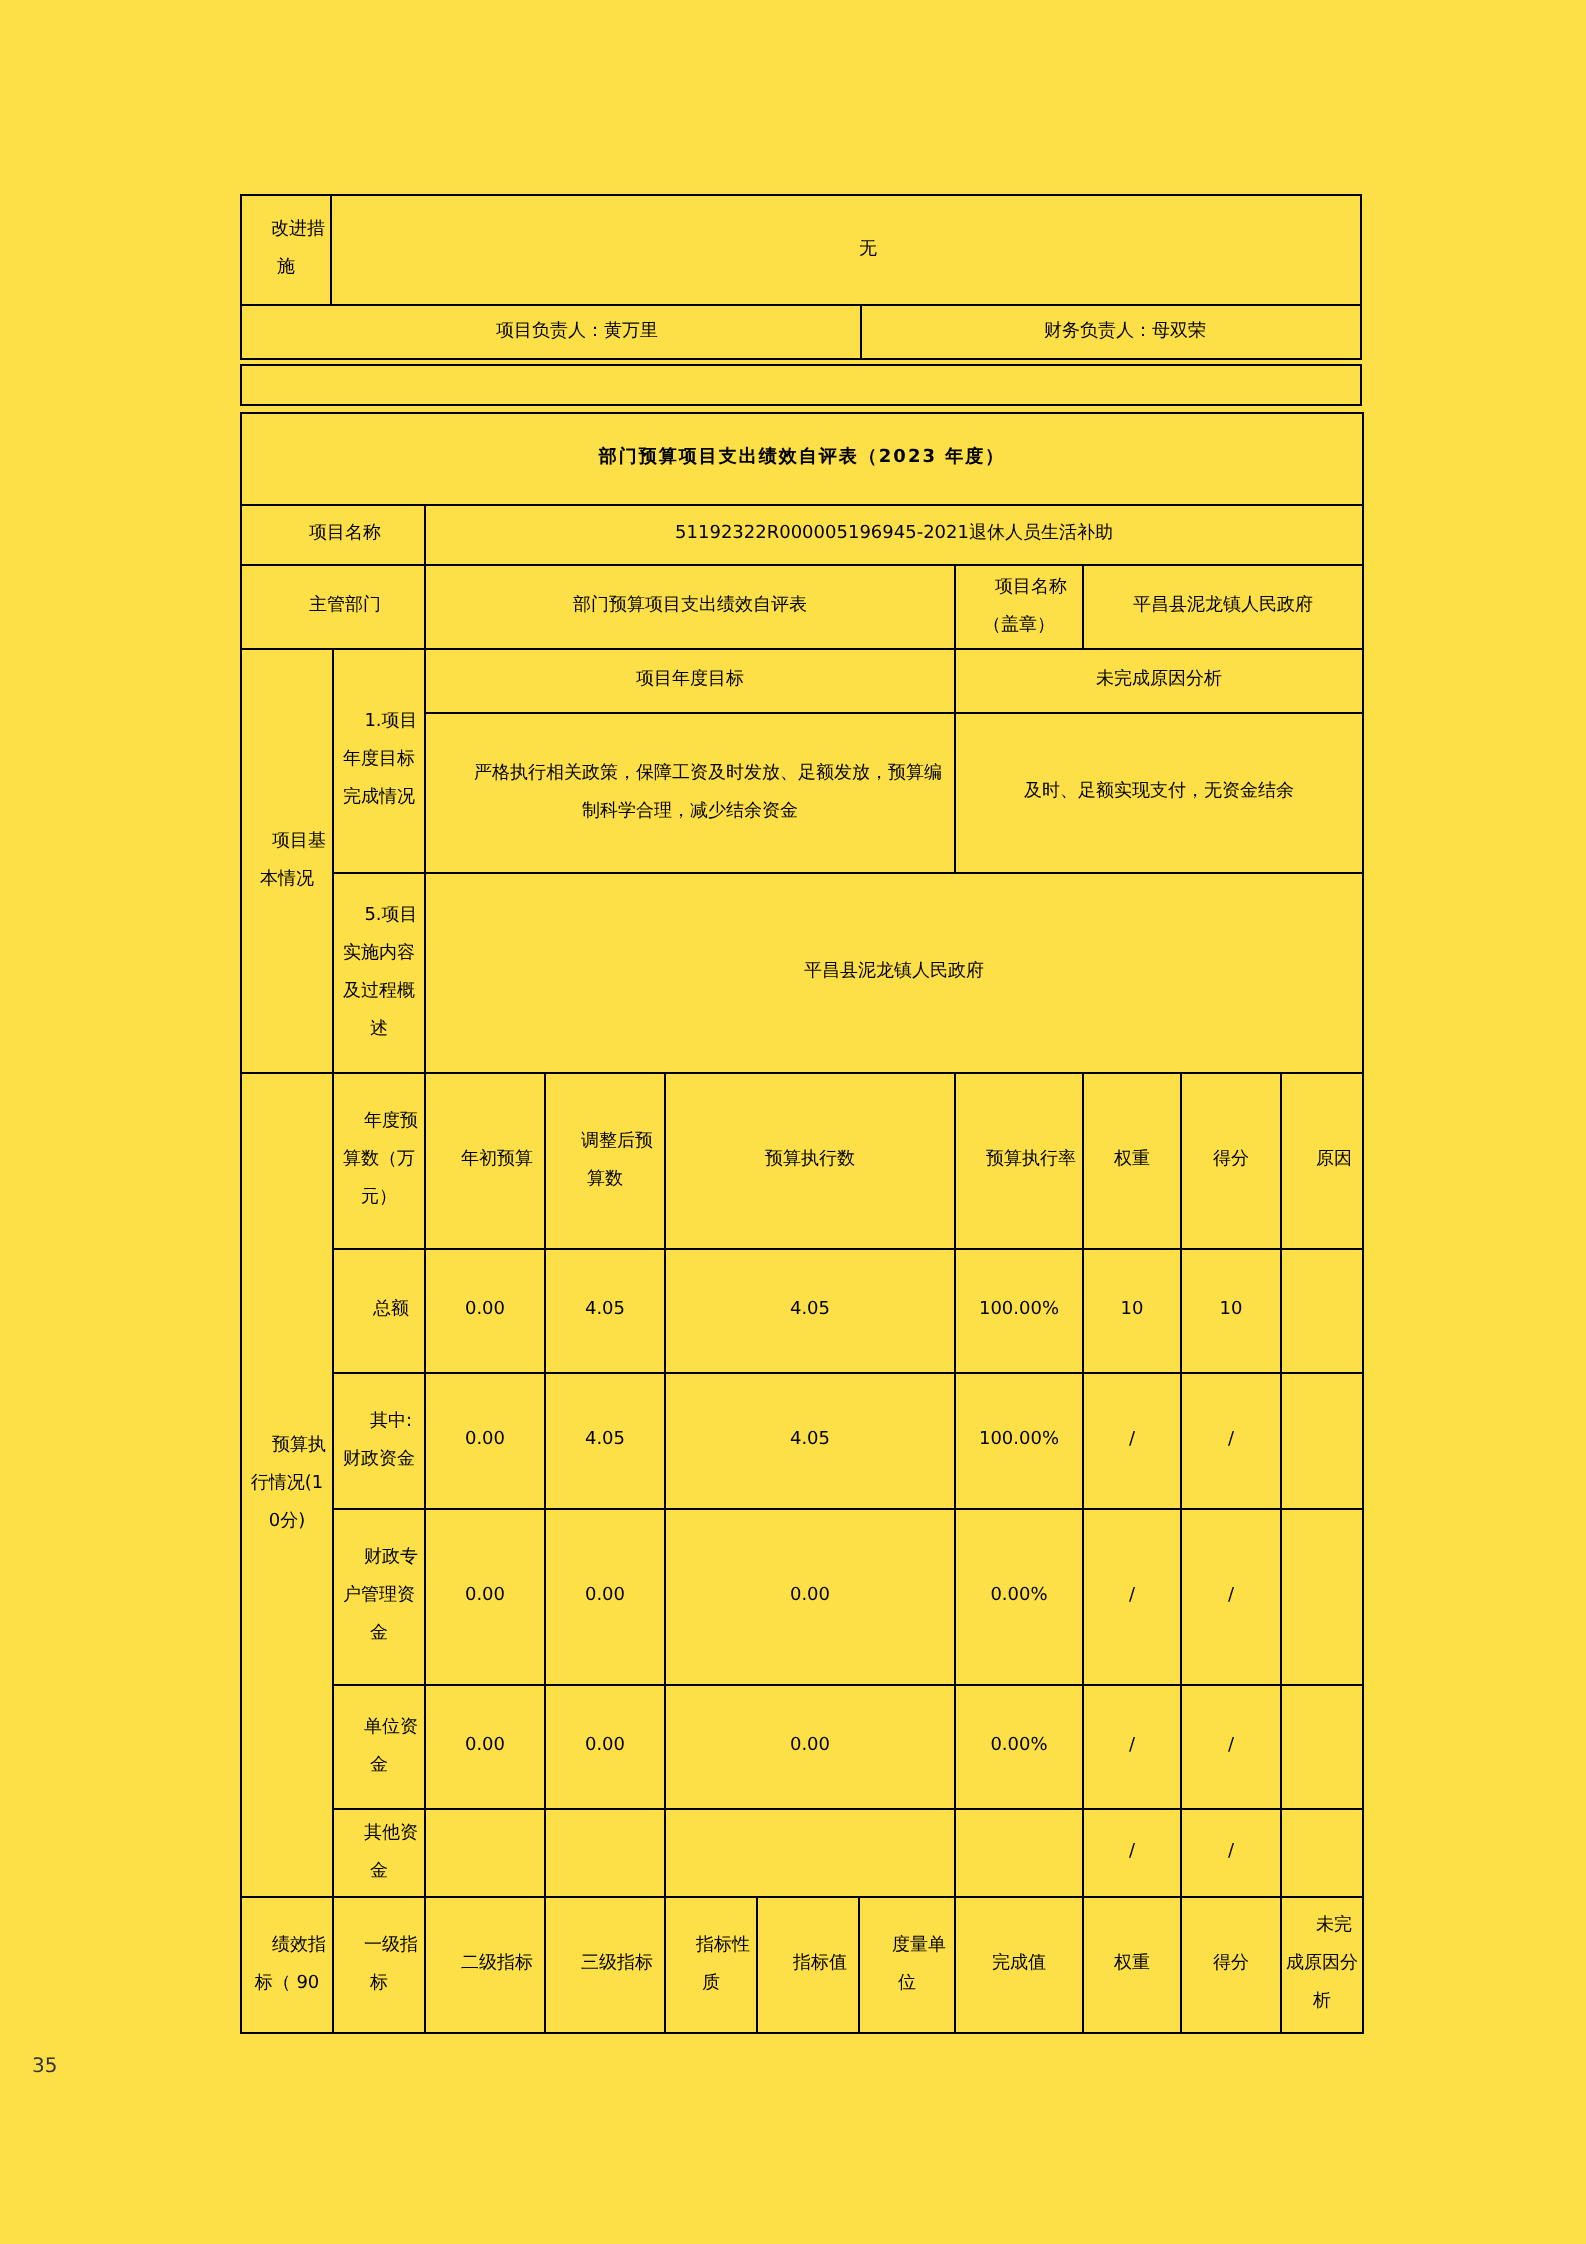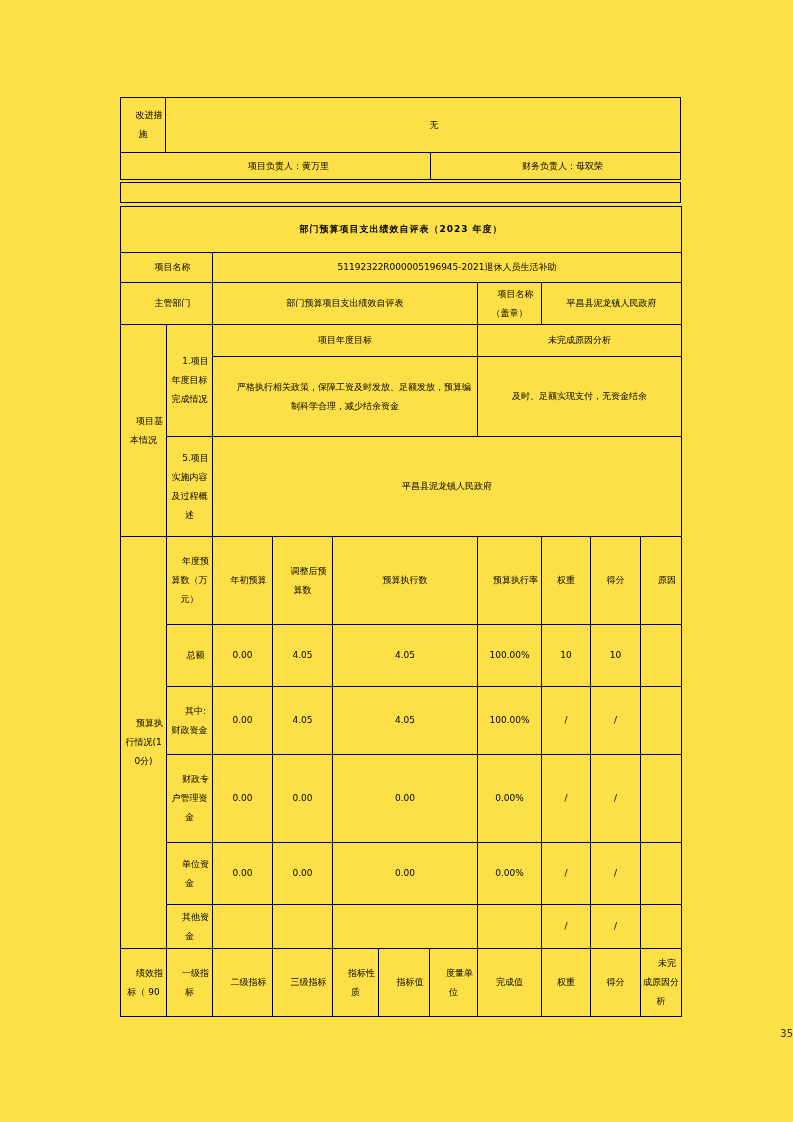--- a/index.html
+++ b/index.html
@@ -24,21 +24,21 @@
   .num { text-align:center; }
   .num-l { text-align:left; padding-left:14px; }
   .title-cell { font-size:20px; font-weight:bold; letter-spacing:1px; line-height:24px; }
   .gap-row { border:1px solid #000; height:21px; margin-top:2px; }
   .main { margin-top:3px; }
   
   col.c0{width:46px} col.c1{width:46px} col.c2{width:60px} col.c3{width:60px}
   col.c4{width:46px} col.c5{width:51px} col.c6{width:48px} col.c7{width:64px}
   col.c8{width:49px} col.c9{width:50px} col.c10{width:41px}
   .pageno {
-    position:absolute; left:0; right:0; top:1028px; text-align:right;
+    position:absolute; left:0; right:0; top:1028px; text-align:left;
     font-size:10px; color:#333;padding-left:16px;
   }
 </style>
 </head>
 <body>
 
 <div class="page">
   <div class="doc">
 
     <table class="t">

